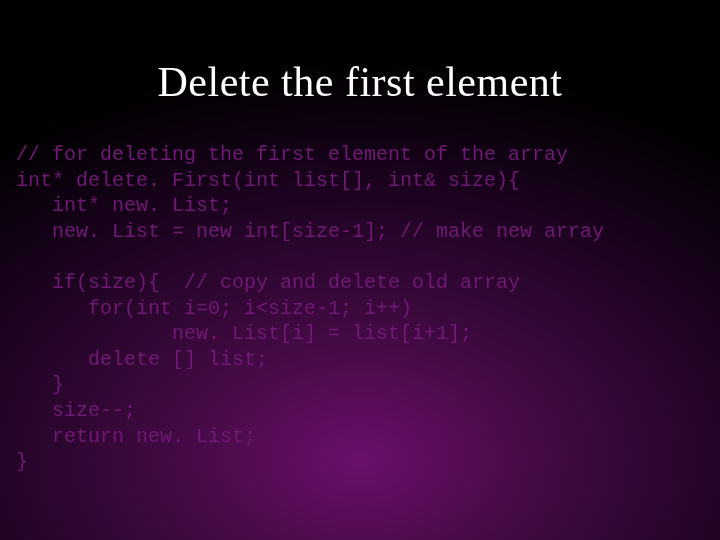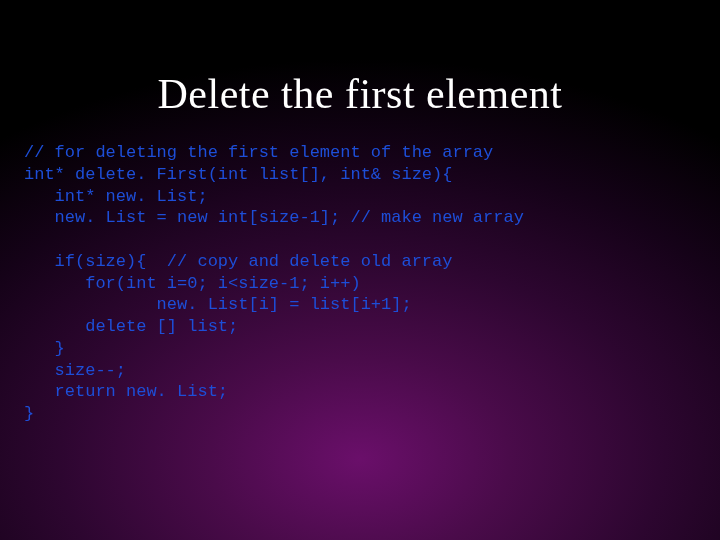--- a/index.html
+++ b/index.html
@@ -11,41 +11,41 @@
   }
   body {
     background: radial-gradient(ellipse 600px 400px at 50% 85%, #6a0f6a 0%, #4a0b4a 25%, #2d0630 50%, #150218 75%, #000000 100%);
     font-family: "Times New Roman", Times, serif;
     color: #ffffff;
   }
   .slide {
     width: 720px;
     height: 540px;
     box-sizing: border-box;
-    padding: 16px;
+    padding: 4px;
     position: relative;
   }
   .title {
     font-size: 42px;
     font-weight: normal;
     color: #ffffff;
     text-align: center;
     padding-top: 54px;
     margin: 0;
     letter-spacing: 0.5px;
   }
   .code-block {
     font-family: "Courier New", Courier, monospace;
-    font-size: 17px;
+    font-size: 20px;
     line-height: 1.28;
-    color: #1d4ed8;
+    color: #701a75;
     white-space: pre;
     position: absolute;
     top: 142px;
-    left: 24px;
+    left: 16px;
   }
 </style>
 </head>
 <body>
 
 <div class="slide">
 
   <h1 class="title">Delete the first element</h1>
 
   <div class="code-block"><span>// for deleting the first element of the array</span>

